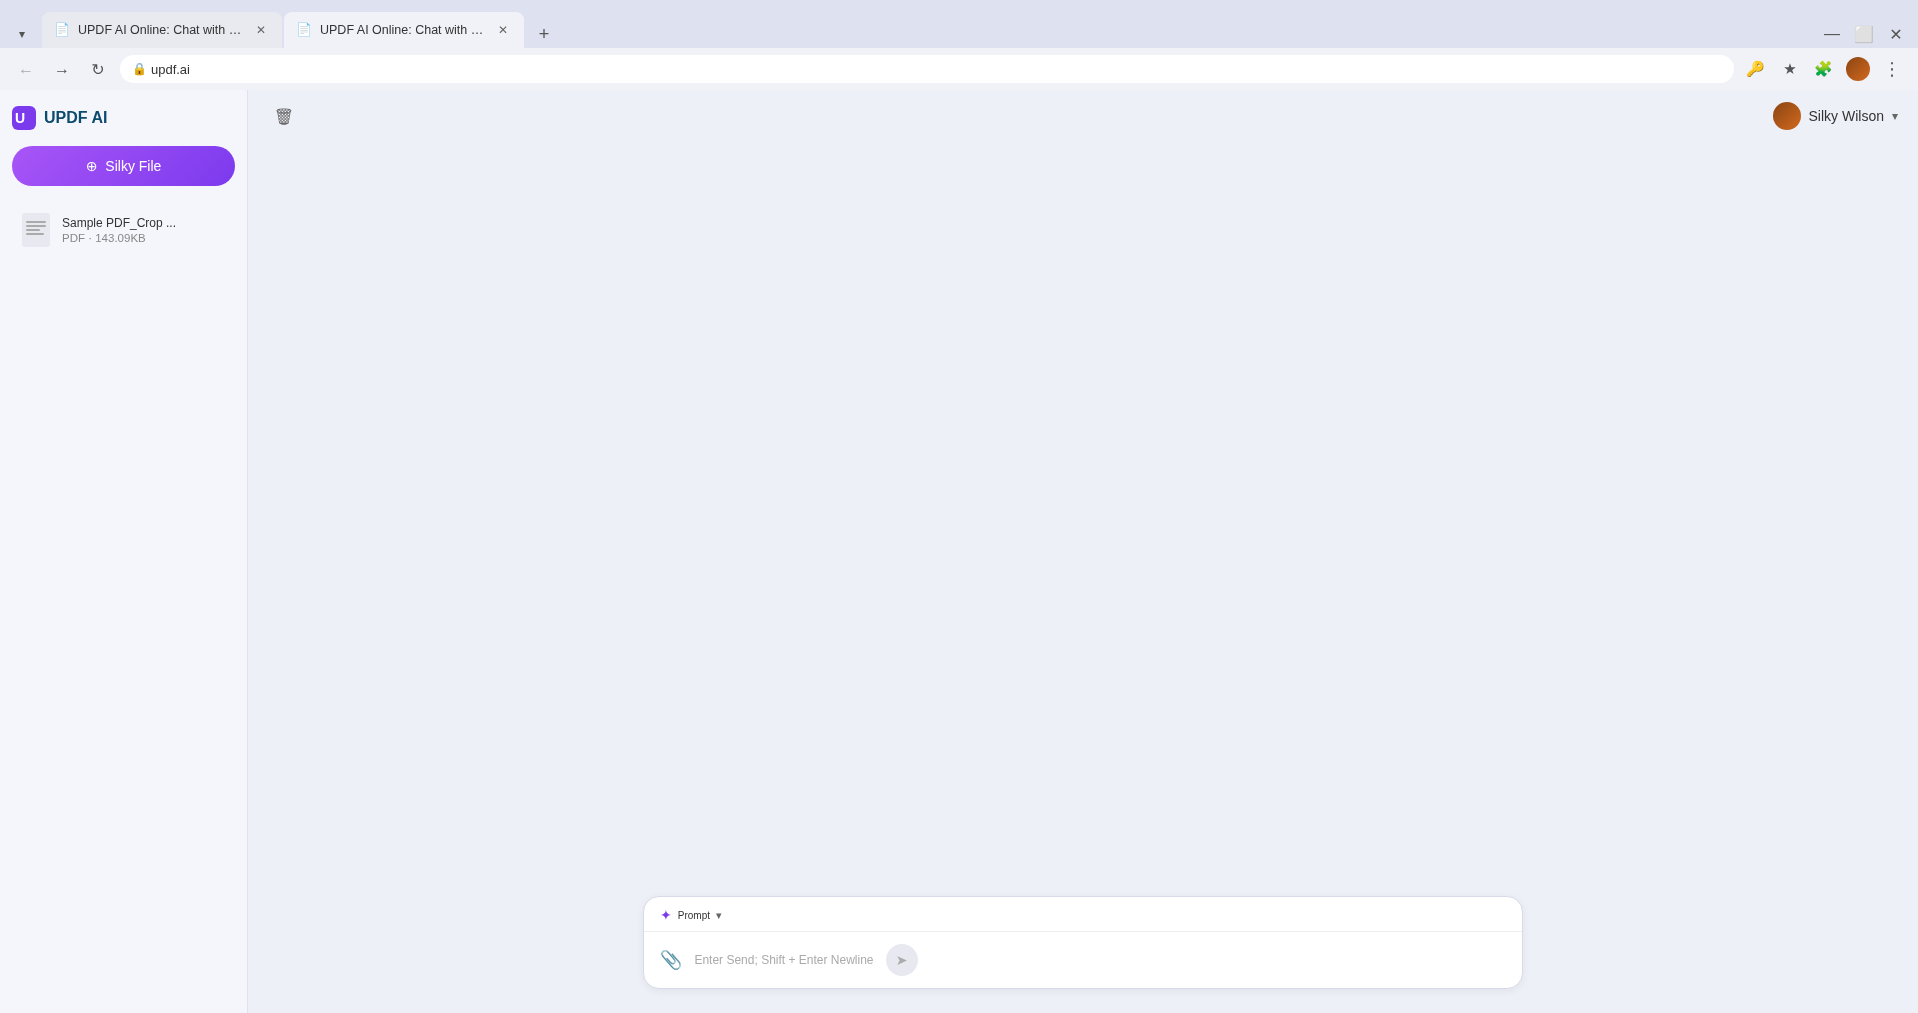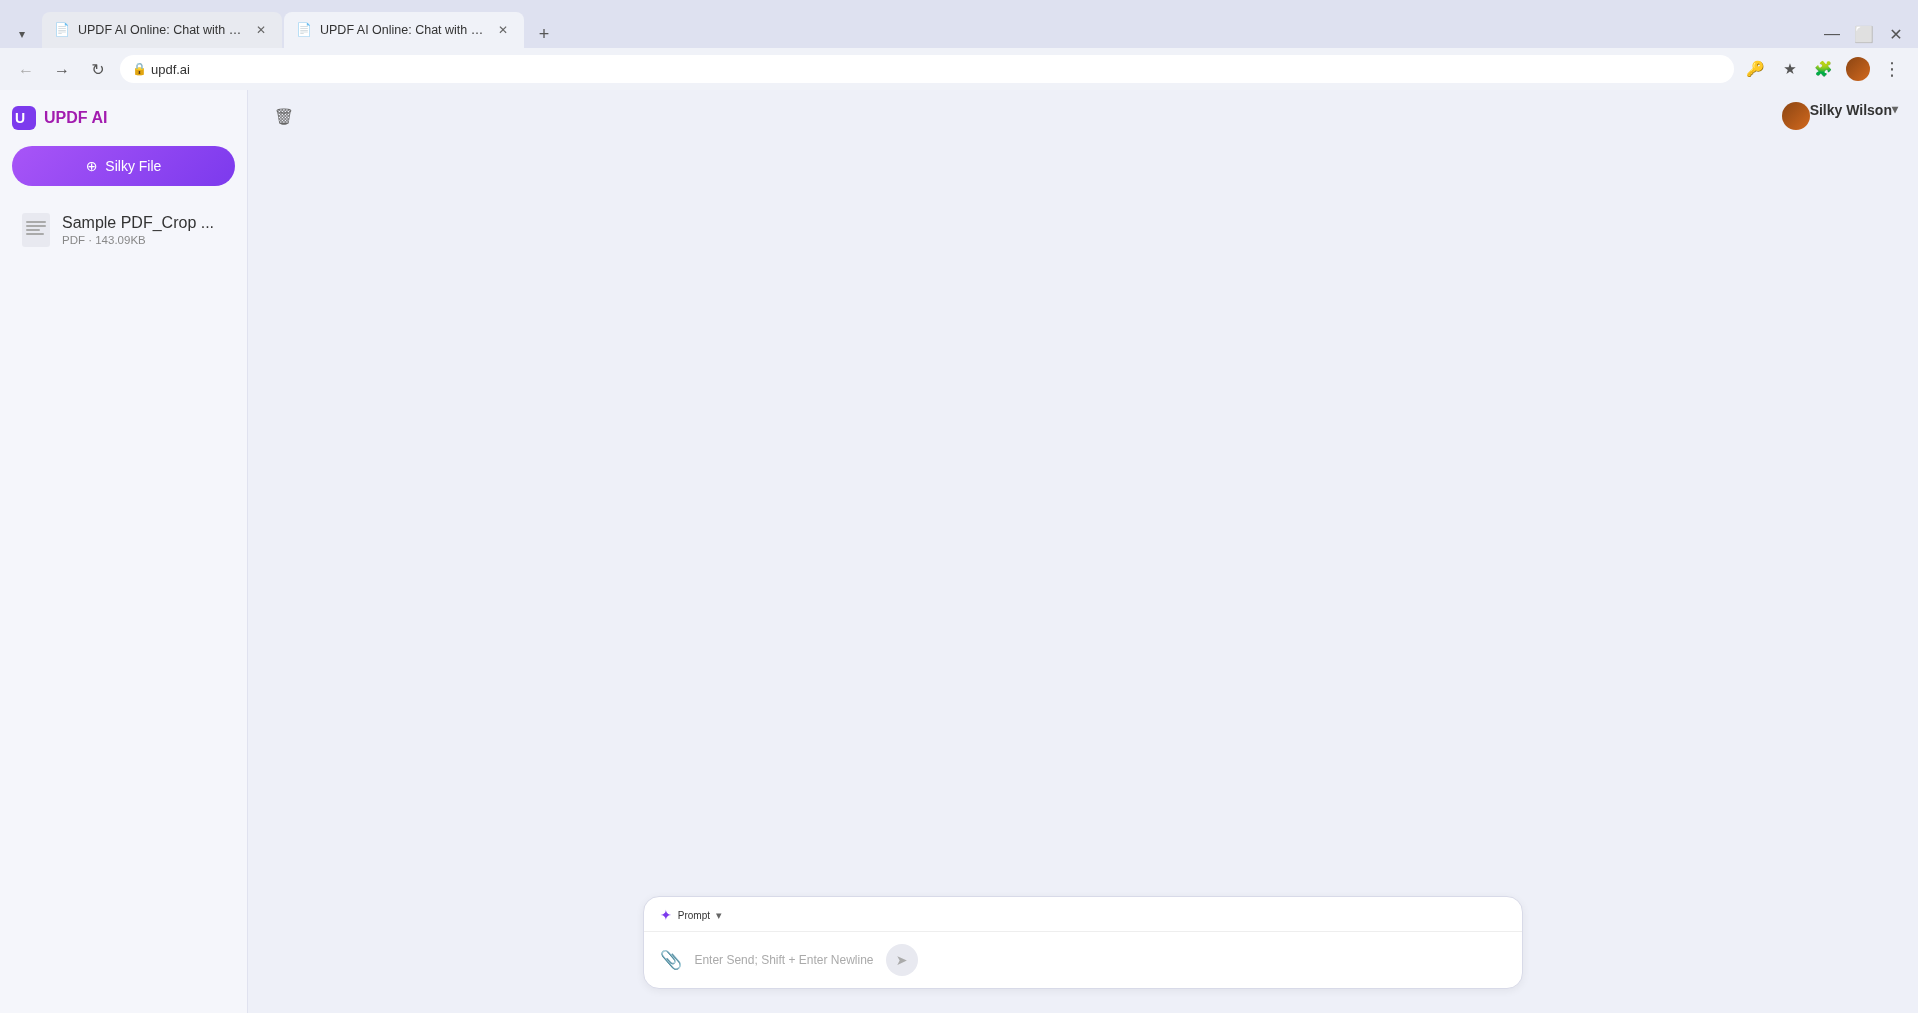--- a/index.html
+++ b/index.html
@@ -26,37 +26,37 @@
     .profile-icon-inner { width: 100%; height: 100%; background: linear-gradient(135deg, #8B4513, #D2691E); border-radius: 50%; }
     .menu-dots { font-size: 18px; color: #555; cursor: pointer; }
 
     
     .app { display: flex; width: 100%; height: calc(100% - 90px); background: #eef0f8; }
 
     
     .sidebar { width: 248px; background: #f5f6fb; border-right: 1px solid #e0e2ef; display: flex; flex-direction: column; padding: 16px 12px; flex-shrink: 0; }
     .sidebar-header { display: flex; align-items: center; gap: 8px; margin-bottom: 16px; }
     .logo-icon { width: 24px; height: 24px; }
-    .app-title { font-size: 16px; font-weight: 600; color: #a21caf; }
+    .app-title { font-size: 16px; font-weight: 600; color: #0c4a6e; }
 
     .upload-btn { width: 100%; height: 40px; border-radius: 20px; background: linear-gradient(135deg, #a855f7, #7c3aed); border: none; cursor: pointer; display: flex; align-items: center; justify-content: center; gap: 8px; color: white; font-size: 14px; font-weight: 500; margin-bottom: 16px; }
     .upload-btn-icon { font-size: 14px; }
 
     .file-item { display: flex; align-items: center; gap: 10px; padding: 10px 8px; border-radius: 8px; cursor: pointer; background: transparent; }
     .file-icon { width: 32px; height: 36px; flex-shrink: 0; display: flex; flex-direction: column; align-items: center; justify-content: center; }
     .file-icon-svg { width: 28px; height: 34px; }
     .file-info { flex: 1; min-width: 0; }
-    .file-name { font-size: 16px; color: #333; white-space: nowrap; overflow: hidden; text-overflow: ellipsis; }
+    .file-name { font-size: 12px; color: #333; white-space: nowrap; overflow: hidden; text-overflow: ellipsis; }
     .file-meta { font-size: 11.5px; color: #888; margin-top: 2px; }
 
     
     .main { flex: 1; display: flex; flex-direction: column; position: relative; }
     .main-header { display: flex; align-items: center; justify-content: space-between; padding: 12px 20px; height: 52px; }
     .trash-btn { width: 32px; height: 32px; border-radius: 6px; display: flex; align-items: center; justify-content: center; cursor: pointer; color: #666; font-size: 16px; border: none; background: transparent; }
-    .user-area { display: flex; align-items: flex-start; cursor: pointer; font-weight: bold; }
+    .user-area { display: flex; align-items: center; gap: 8px; cursor: pointer; }
     .user-avatar { width: 28px; height: 28px; border-radius: 50%; overflow: hidden; }
     .user-avatar-inner { width: 100%; height: 100%; background: linear-gradient(135deg, #8B4513, #D2691E); }
     .user-name { font-size: 14px; color: #333; }
     .user-chevron { font-size: 12px; color: #666; }
 
     .chat-area { flex: 1; padding: 20px; overflow-y: auto; }
 
     
     .input-container { padding: 16px 20px 24px; display: flex; justify-content: center; }
     .input-box { width: 880px; background: white; border-radius: 16px; border: 1px solid #d8dae8; box-shadow: 0 2px 8px rgba(0,0,0,0.06); overflow: hidden; }

